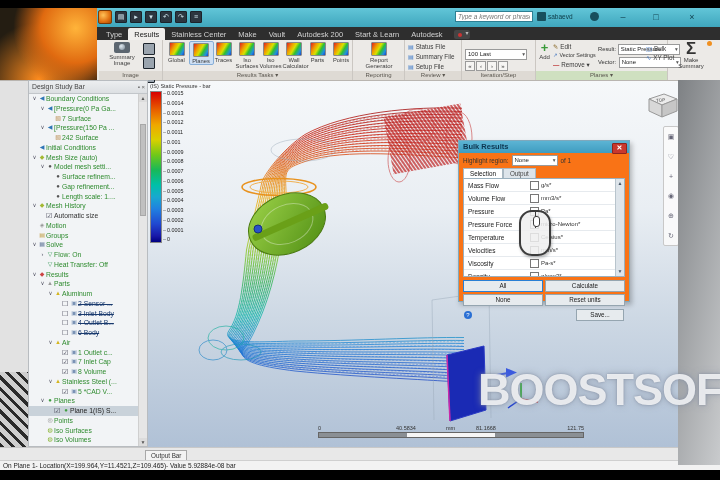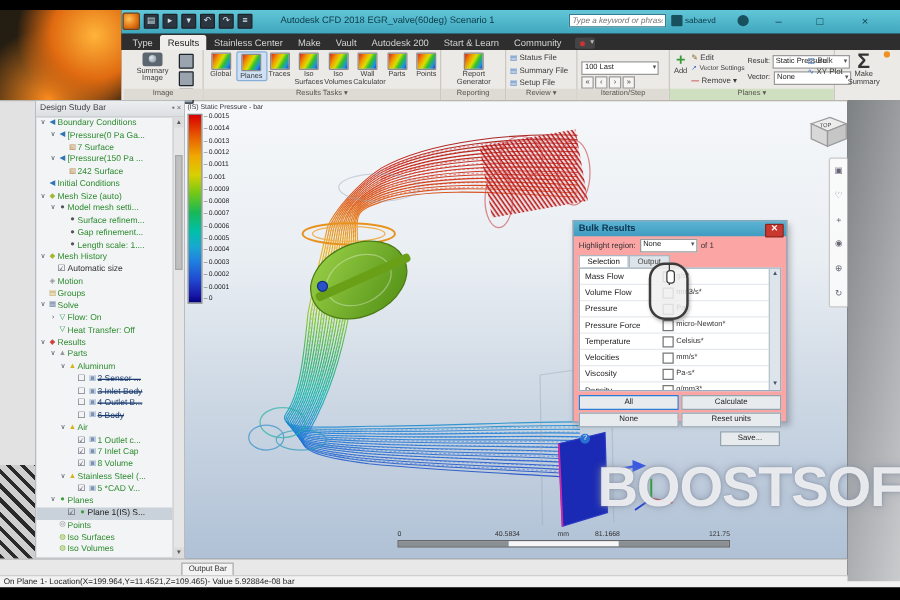--- a/index.html
+++ b/index.html
@@ -98,22 +98,22 @@
   .ltick:before{content:"–";margin-right:1px;color:#555;}
   #navbar{left:663px;top:126px;width:14px;height:118px;background:rgba(250,250,250,.88);border:1px solid #c8c8c8;
           border-radius:2px;z-index:6;display:flex;flex-direction:column;align-items:center;justify-content:space-around;}
   .navico{font-size:7px;color:#667;line-height:1;}
   #scalebar{left:318px;top:425px;width:266px;z-index:5;}
   #scalelabels{position:relative;height:7px;font-size:5.5px;color:#333;}
   #scaleseg{display:flex;height:6px;border:1px solid #666;box-sizing:border-box;}
   #scaleseg div{flex:1;}
   .segdark{background:#8a8f94;}.seglight{background:#f6f6f6;}
   
-  #dialog{left:458px;top:140px;width:170px;height:160px;background:#fca5a5;border:1px solid #7fa8bc;
-          box-shadow:2px 3px 5px rgba(0,0,0,.25);z-index:20;margin-top:36px;}
+  #dialog{left:458px;top:140px;width:170px;height:160px;background:#f97316;border:1px solid #7fa8bc;
+          box-shadow:2px 3px 5px rgba(0,0,0,.25);z-index:20;}
   #dlg-title{height:12px;background:linear-gradient(#5cb4d4,#3f9cc0);color:#0d3550;font-weight:bold;
              font-size:7.5px;line-height:12px;padding-left:4px;position:relative;}
   #dlg-close{position:absolute;right:2px;top:1.5px;width:13px;height:9px;background:#c8382e;border:1px solid #8f241d;
              color:#fff;font-size:7px;line-height:8px;text-align:center;border-radius:1px;}
   #dlg-hl{display:flex;align-items:center;gap:3px;padding:2px 4px;font-size:6.3px;color:#333;}
   #dlg-tabs{display:flex;padding-left:4px;font-size:6.3px;}
   #dlg-tabs .dtab{padding:1px 6px;color:#444;background:#dde4ea;border:1px solid #aab8c2;border-bottom:none;}
   #dlg-tabs .dtab.active{background:#fff;color:#111;}
   #dlg-list{margin:0 4px;height:97px;background:#fff;border:1px solid #9ab0be;position:relative;overflow:hidden;}
   .qrow{display:flex;align-items:center;height:12px;border-bottom:1px solid #e6eaee;font-size:6.5px;color:#222;padding-left:4px;}
@@ -150,40 +150,39 @@
   <div id="titlebar" class="abs">
     <div id="qat" class="abs">
         <div id="app-logo"></div>
         <div class="qicon">▤</div>
         <div class="qicon">▸</div>
         <div class="qicon">▾</div>
         <div class="qicon">↶</div>
         <div class="qicon">↷</div>
         <div class="qicon">≡</div>
       </div>
-    <div id="apptitle" class="abs">Autodesk CFD 2018    EGR_valve(60deg) Scenario 1</div>
     <input id="searchbox" class="abs" placeholder="Type a keyword or phrase" style="">
     <div class="tbicon abs" style="left:537px"></div>
 
     <span id="username" class="abs">sabaevd</span>
     <div class="tbicon abs" style="left:590px;border-radius:50%"></div>
     <span class="winbtn abs" style="left:612px">–</span>
     <span class="winbtn abs" style="left:645px">□</span>
     <span class="winbtn abs" style="left:681px">×</span>
   </div>
 
   <div id="tabbar" class="abs">
       <div class="tab">Type</div>
       <div class="tab active">Results</div>
       <div class="tab">Stainless Center</div>
       <div class="tab">Make</div>
       <div class="tab">Vault</div>
       <div class="tab">Autodesk 200</div>
       <div class="tab">Start &amp; Learn</div>
-      <div class="tab">Community</div>
+      <div class="tab">Autodesk</div>
       <div id="capture-chip"></div>
     </div>
 
   <div id="ribbon" class="abs">
     <div class="rgroup" style="left:99px;width:64px">
       <div class="bigbtn" style="left:6px">
         <div class="cam"></div>
         <span>Summary Image</span>
       </div>
       <div class="abs" style="left:44px;top:3px;display:flex;flex-direction:column;gap:2px">

